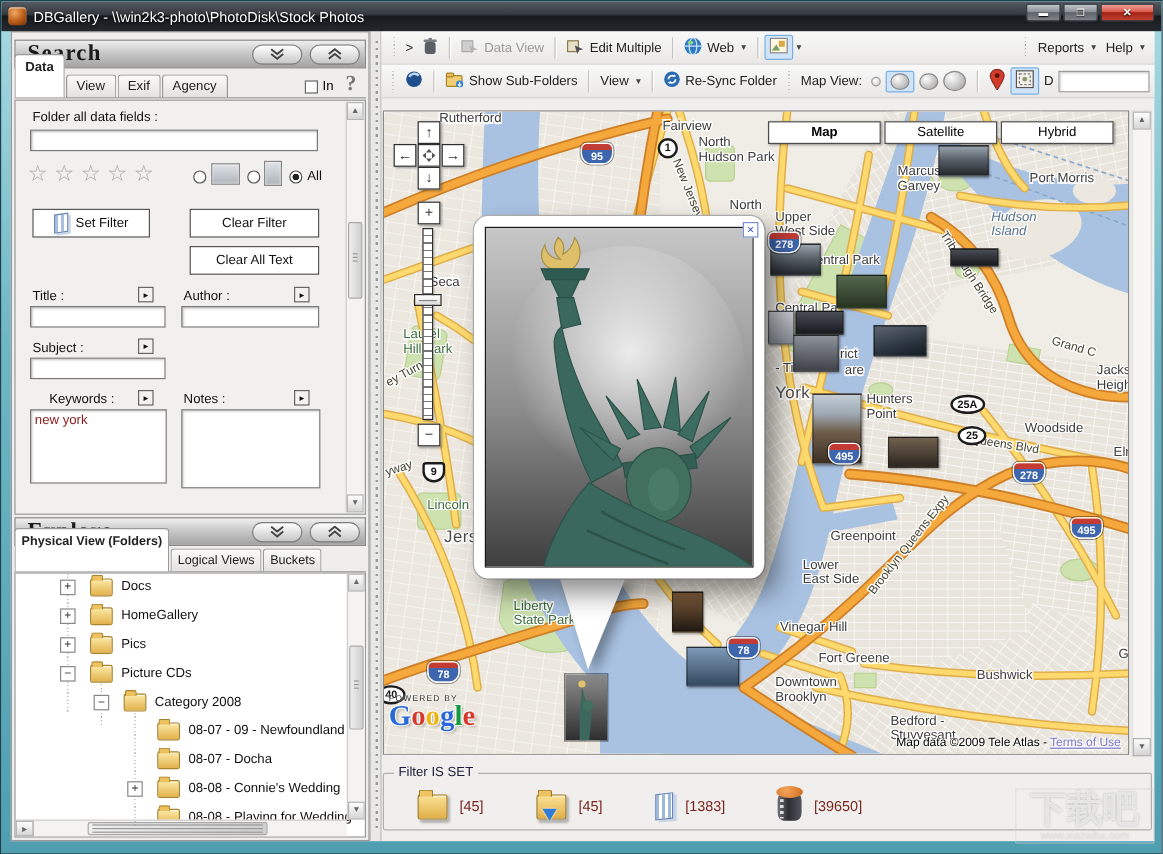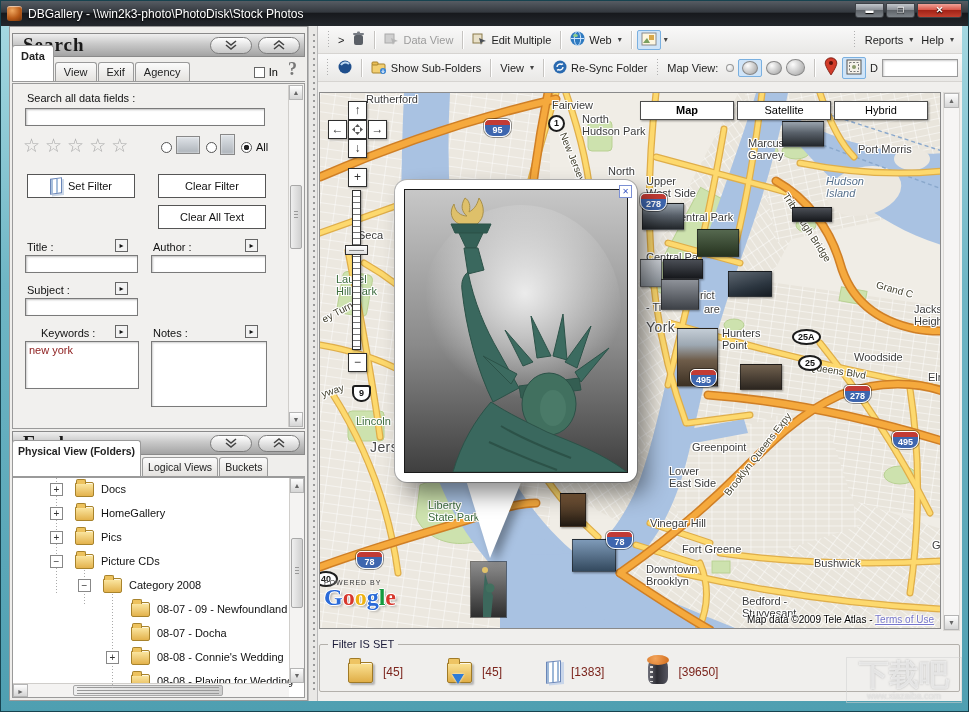--- a/index.html
+++ b/index.html
@@ -209,38 +209,38 @@
       <div class="tab">Exif</div>
       <div class="tab">Agency</div>
       <div class="in-check">
         <span class="checkbox"></span>
         <span>In</span>
       </div>
       <span class="help-q">?</span>
     </div>
 
     <div class="search-body">
-      <span class="lbl" style="left:14px;top:8px">Search all data fields :</span>
+      <span class="lbl" style="left:14px;top:8px">Folder all data fields :</span>
       <input class="tin" style="left: 12px; top: 24px; width: 240px;" value="">
 
       <div class="stars">
         <span class="star">☆</span>
         <span class="star">☆</span>
         <span class="star">☆</span>
         <span class="star">☆</span>
         <span class="star">☆</span>
       </div>
       <span class="radio" style="left:148px;top:58px"></span>
       <span class="pic-ind" style="left:163px;top:52px;width:24px;height:18px"></span>
       <span class="radio" style="left:193px;top:58px"></span>
       <span class="pic-ind" style="left:207px;top:50px;width:15px;height:21px"></span>
       <span class="radio sel" style="left:228px;top:58px"></span>
       <span class="lbl" style="left:243px;top:57px">All</span>
 
-      <div class="btn" style="left:14px;top:90px;width:108px;height:24px">
+      <div class="btn" style="left:14px;top:90px;width:98px;height:24px">
         <span class="filter-mini"></span>
         <span>Set Filter</span>
       </div>
       <div class="btn" style="left:145px;top:90px;width:108px;height:24px">
         <span>Clear Filter</span>
       </div>
       <div class="btn" style="left:145px;top:121px;width:108px;height:24px">
         <span>Clear All Text</span>
       </div>
 
@@ -250,21 +250,21 @@
       <span class="lbl" style="left:140px;top:157px">Author :</span>
       <span class="arrow-btn" style="left:232px;top:155px">▸</span>
       <input class="tin" style="left: 138px; top: 171px; width: 115px;" value="">
 
       <span class="lbl" style="left:14px;top:200px">Subject :</span>
       <span class="arrow-btn" style="left:102px;top:198px">▸</span>
       <input class="tin" style="left: 12px; top: 214px; width: 113px;" value="">
 
       <span class="lbl" style="left:28px;top:243px">Keywords :</span>
       <span class="arrow-btn" style="left:102px;top:241px">▸</span>
-      <textarea class="tarea" style="left: 12px; top: 257px; width: 114px; height: 48px;">new york</textarea>
+      <textarea class="tarea" style="left: 12px; top: 257px; width: 114px; height: 62px;">new york</textarea>
       <span class="lbl" style="left:140px;top:243px">Notes :</span>
       <span class="arrow-btn" style="left:232px;top:241px">▸</span>
       <textarea class="tarea" style="left: 138px; top: 257px; width: 116px; height: 66px;"></textarea>
 
       <div class="sbv" style="right:1px;top:1px;bottom:1px">
         <div class="sb-btn" style="top:0">▲</div>
         <div class="sb-thumb" style="top:100px;height:64px"></div>
         <div class="sb-btn" style="bottom:0">▼</div>
       </div>
     </div>

